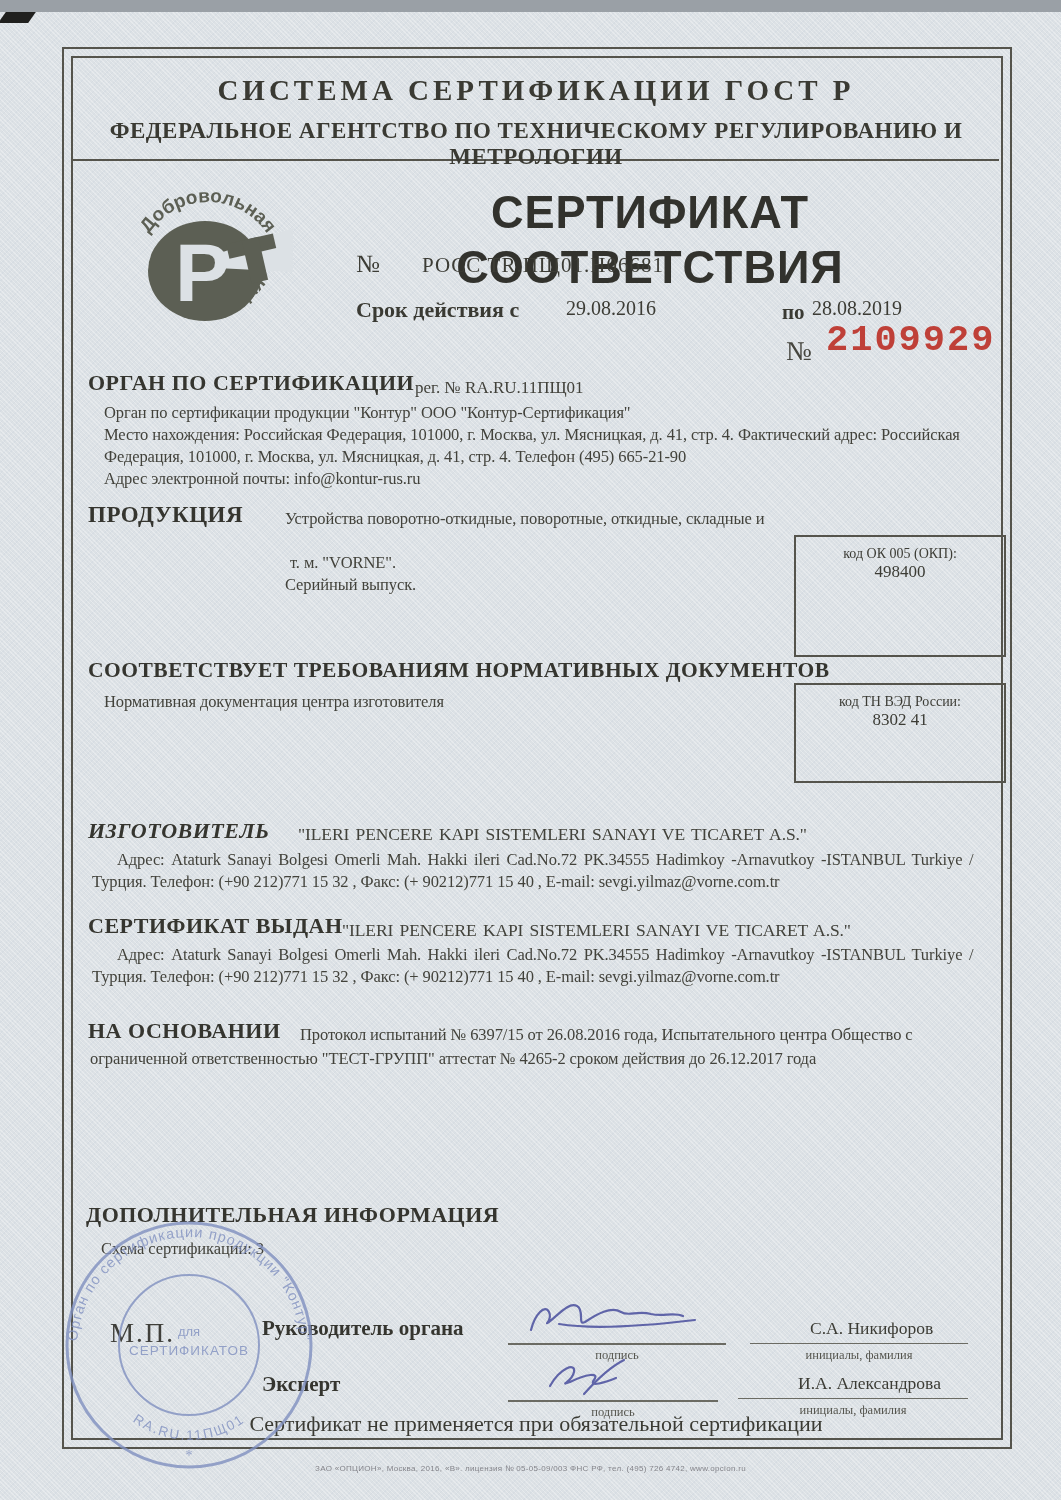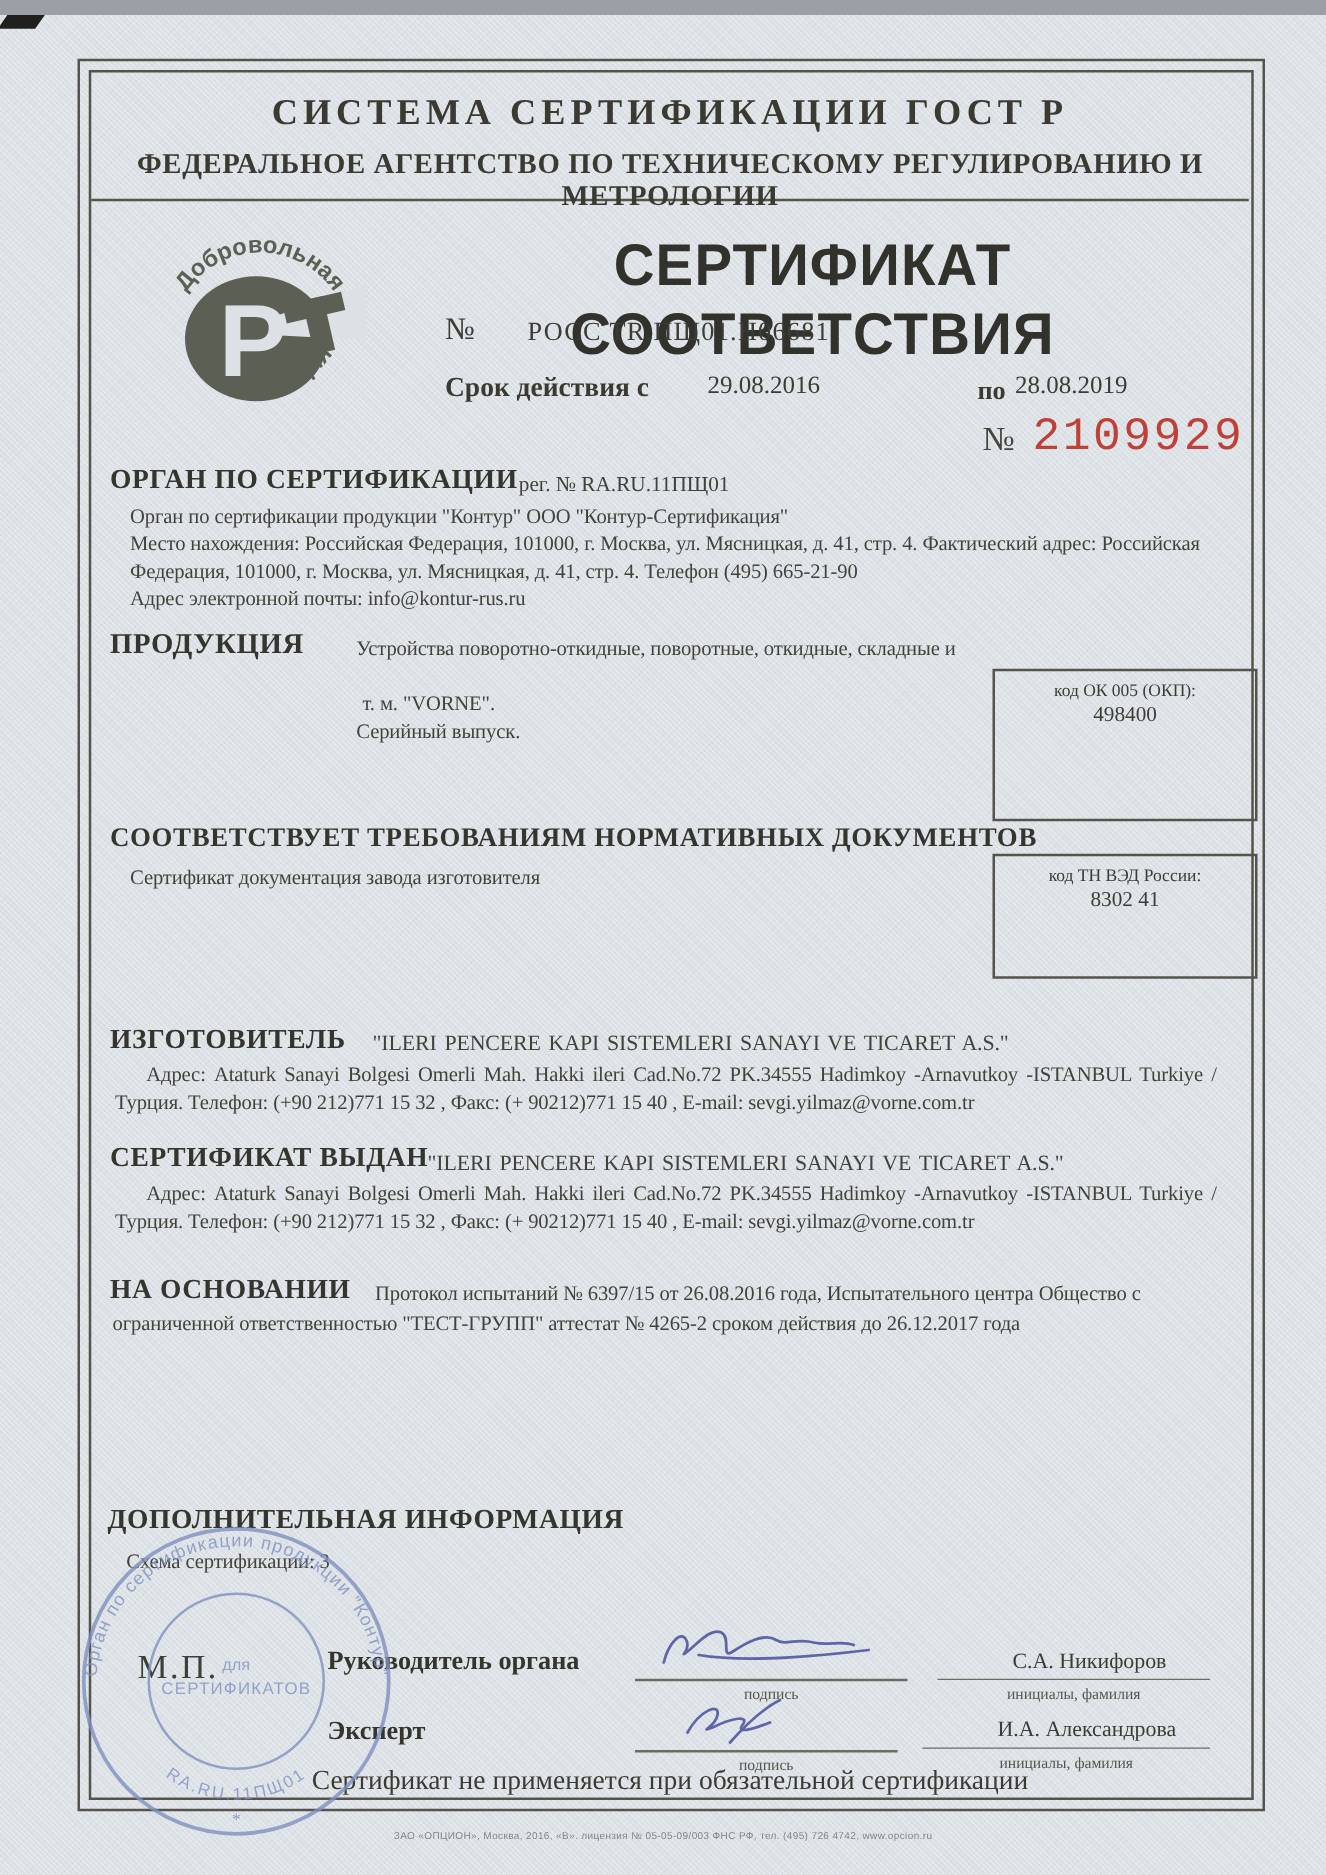--- a/index.html
+++ b/index.html
@@ -20,42 +20,42 @@
   .sys-title{left:72px; top:62px; width:928px; text-align:center; font-weight:bold; font-size:29px; letter-spacing:4px; color:#3a3a33;}
   .agency{left:72px; top:106px; width:928px; text-align:center; font-weight:bold; font-size:23px; letter-spacing:.5px; color:#3a3a33;}
   .doc-title{left:295px; top:172px; width:710px; text-align:center; font-family:"Liberation Sans",sans-serif; font-weight:bold; font-size:47px; letter-spacing:1px; color:#32322d; transform:scaleX(.96); transform-origin:center;}
   .no-label{left:356px; top:238px; font-size:25px; color:#3c3c35;}
   .no-value{left:422px; top:241px; font-size:21px; letter-spacing:1px; color:#3c3c35;}
   .validity-label{left:356px; top:285px; font-weight:bold; font-size:22px; color:#3a3a33;}
   .valid-from{left:566px; top:285px; font-size:20px; color:#3c3c35;}
   .po-label{left:782px; top:288px; font-weight:bold; font-size:21px; color:#3a3a33;}
   .valid-to{left:812px; top:285px; font-size:20px; color:#3c3c35;}
   .blank-no-sign{left:786px; top:324px; font-size:27px; color:#45453e;}
-  .blank-no-digits{left:826px; top:317px; font-family:"Liberation Mono",monospace; font-size:37px; letter-spacing:2px; color:#bf4038;}
+  .blank-no-digits{left:826px; top:307px; font-family:"Liberation Mono",monospace; font-size:37px; letter-spacing:2px; color:#bf4038;font-weight:bold;}
   .sec-heading{font-weight:bold; font-size:22px; letter-spacing:.5px; color:#35352f; white-space:nowrap;}
   .body-line{font-size:16.5px; letter-spacing:-.1px; white-space:nowrap; color:#42423b;}
   .org-heading{left:88px; top:358px;}
   .org-reg{left:415px; top:366px; font-size:17px; white-space:nowrap;}
   .org-l0{left:104px; top:391px;}
   .org-l1{left:104px; top:413px;}
   .org-l2{left:104px; top:435px;}
   .org-l3{left:104px; top:457px;}
   .prod-heading{left:88px; top:490px; font-size:23px;}
   .prod-l0{left:285px; top:497px;}
   .prod-l1{left:112px; top:519px;}
   .prod-l2{left:290px; top:541px;}
   .prod-l3{left:285px; top:563px;}
   .code-box{border:2px solid #55544c; text-align:center;}
   .code-box .cb-label{font-size:14px; margin-top:9px; color:#3c3c35;}
   .code-box .cb-value{font-size:17px; color:#3c3c35;}
   .box-okp{left:794px; top:523px; width:208px; height:118px;}
   .box-ved{left:794px; top:671px; width:208px; height:96px;}
   .conf-heading{left:88px; top:646px; font-size:21.5px;}
   .conf-text{left:104px; top:680px;}
-  .man-heading{left:88px; top:806px;}
+  .man-heading{left:88px; top:806px;font-style:italic;}
   .man-name{left:298px; top:812px; font-size:17.5px; word-spacing:2px;}
   .man-l0{left:117px; top:838px; word-spacing:2.5px;}
   .man-l1{left:92px; top:860px;}
   .iss-heading{left:88px; top:901px;}
   .iss-name{left:342px; top:908px; font-size:17.5px; word-spacing:2px;}
   .iss-l0{left:117px; top:933px; word-spacing:2.5px;}
   .iss-l1{left:92px; top:955px;}
   .basis-heading{left:88px; top:1006px;}
   .basis-l0{left:300px; top:1013px;}
   .basis-l1{left:90px; top:1037px;}
@@ -144,21 +144,21 @@
   <div class="abs body-line prod-l0">Устройства  поворотно-откидные,  поворотные,  откидные,  складные и</div>
   <div class="abs body-line prod-l2">т. м. "VORNE".</div>
   <div class="abs body-line prod-l3">Серийный выпуск.</div>
 
   <div class="abs code-box box-okp">
     <div class="cb-label">код ОК 005 (ОКП):</div>
     <div class="cb-value">498400</div>
   </div>
 
   <div class="abs sec-heading conf-heading">СООТВЕТСТВУЕТ ТРЕБОВАНИЯМ НОРМАТИВНЫХ ДОКУМЕНТОВ</div>
-  <div class="abs body-line conf-text">Сертификат документация завода изготовителя</div>
+  <div class="abs body-line conf-text">Нормативная документация центра изготовителя</div>
 
   <div class="abs code-box box-ved">
     <div class="cb-label">код ТН ВЭД России:</div>
     <div class="cb-value">8302 41</div>
   </div>
 
   <div class="abs sec-heading man-heading">ИЗГОТОВИТЕЛЬ</div>
   <div class="abs body-line man-name">"ILERI PENCERE KAPI SISTEMLERI SANAYI VE TICARET A.S."</div>
   <div class="abs body-line man-l0">Адрес: Ataturk Sanayi Bolgesi Omerli Mah. Hakki ileri Cad.No.72 PK.34555 Hadimkoy -Arnavutkoy  -ISTANBUL Turkiye /</div>
   <div class="abs body-line man-l1">Турция. Телефон: (+90 212)771 15 32 , Факс: (+ 90212)771 15 40 , E-mail: sevgi.yilmaz@vorne.com.tr</div>

